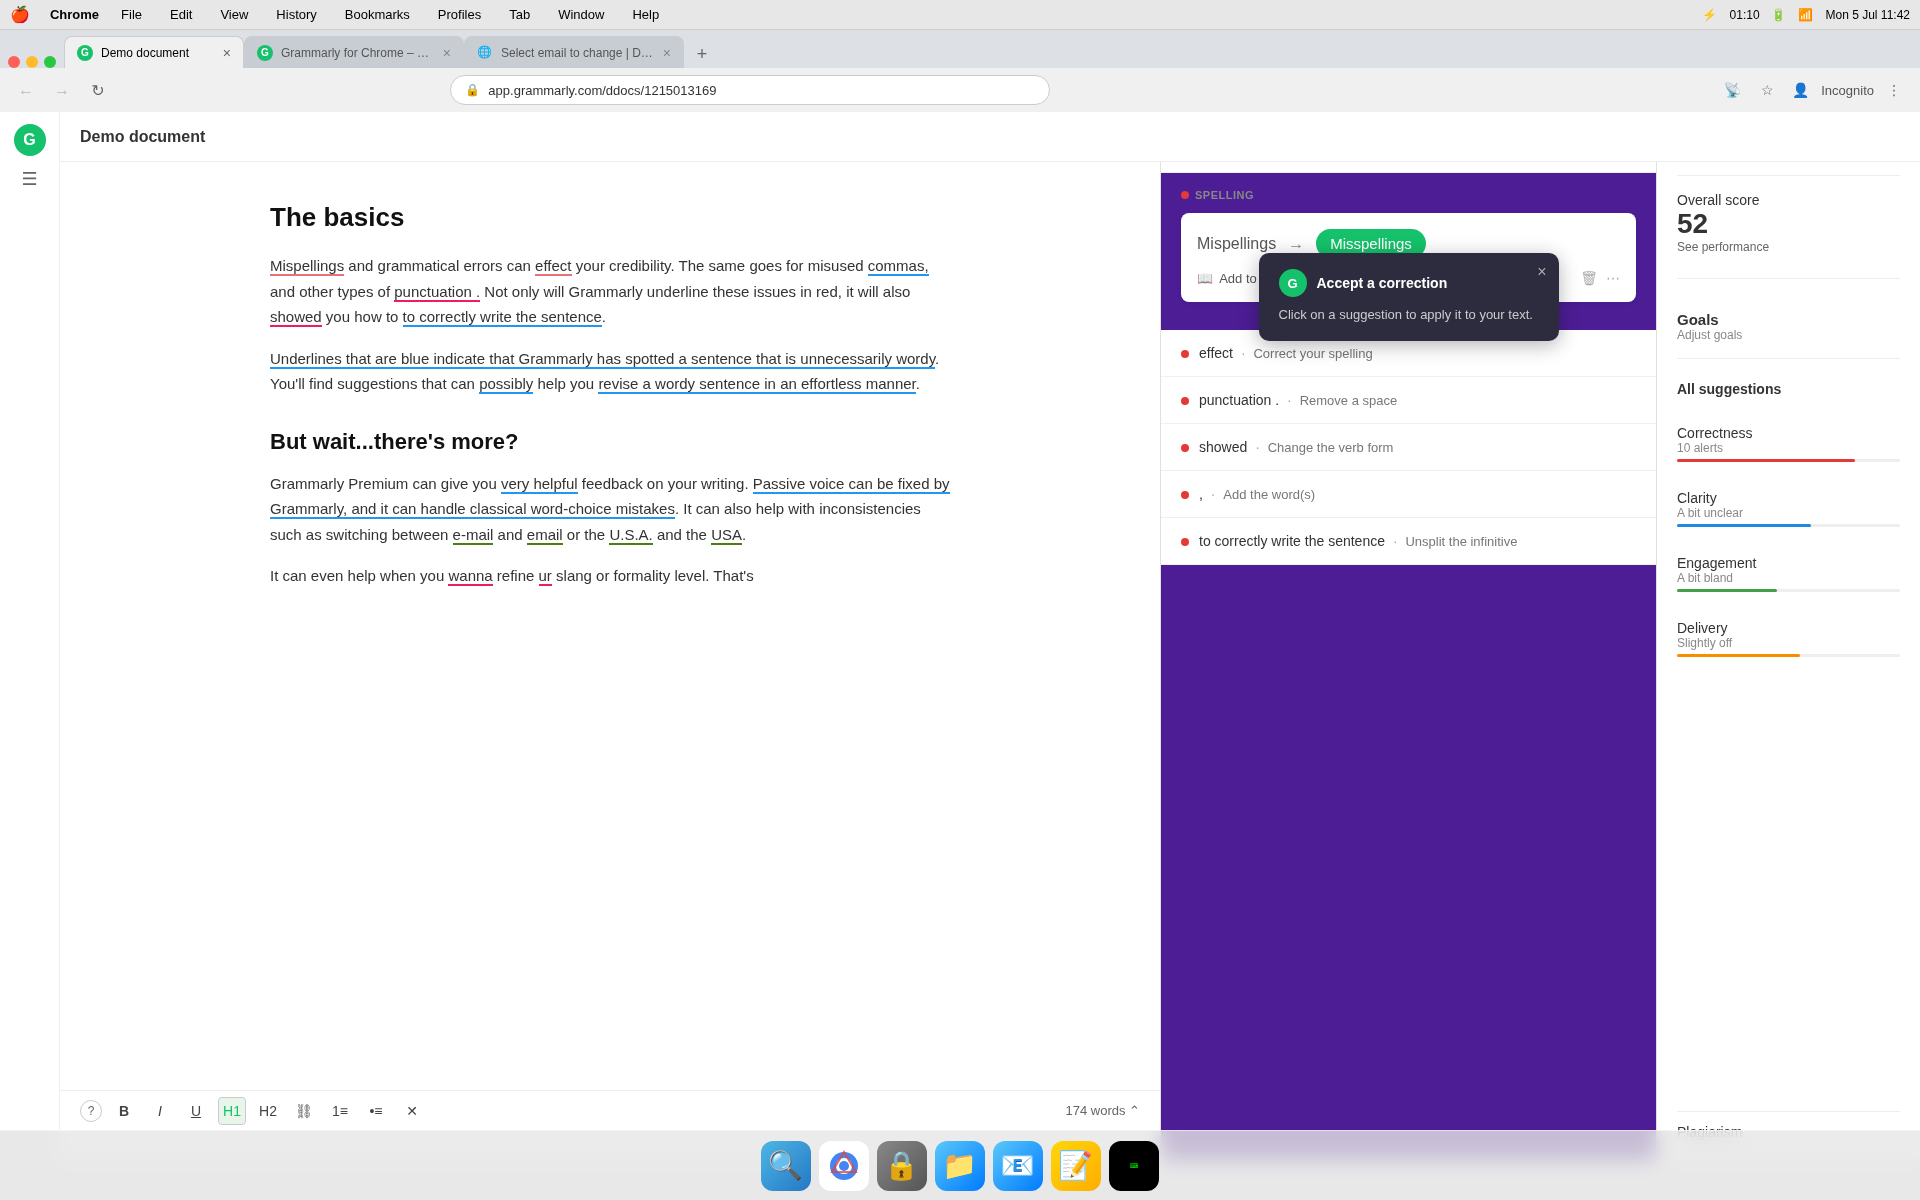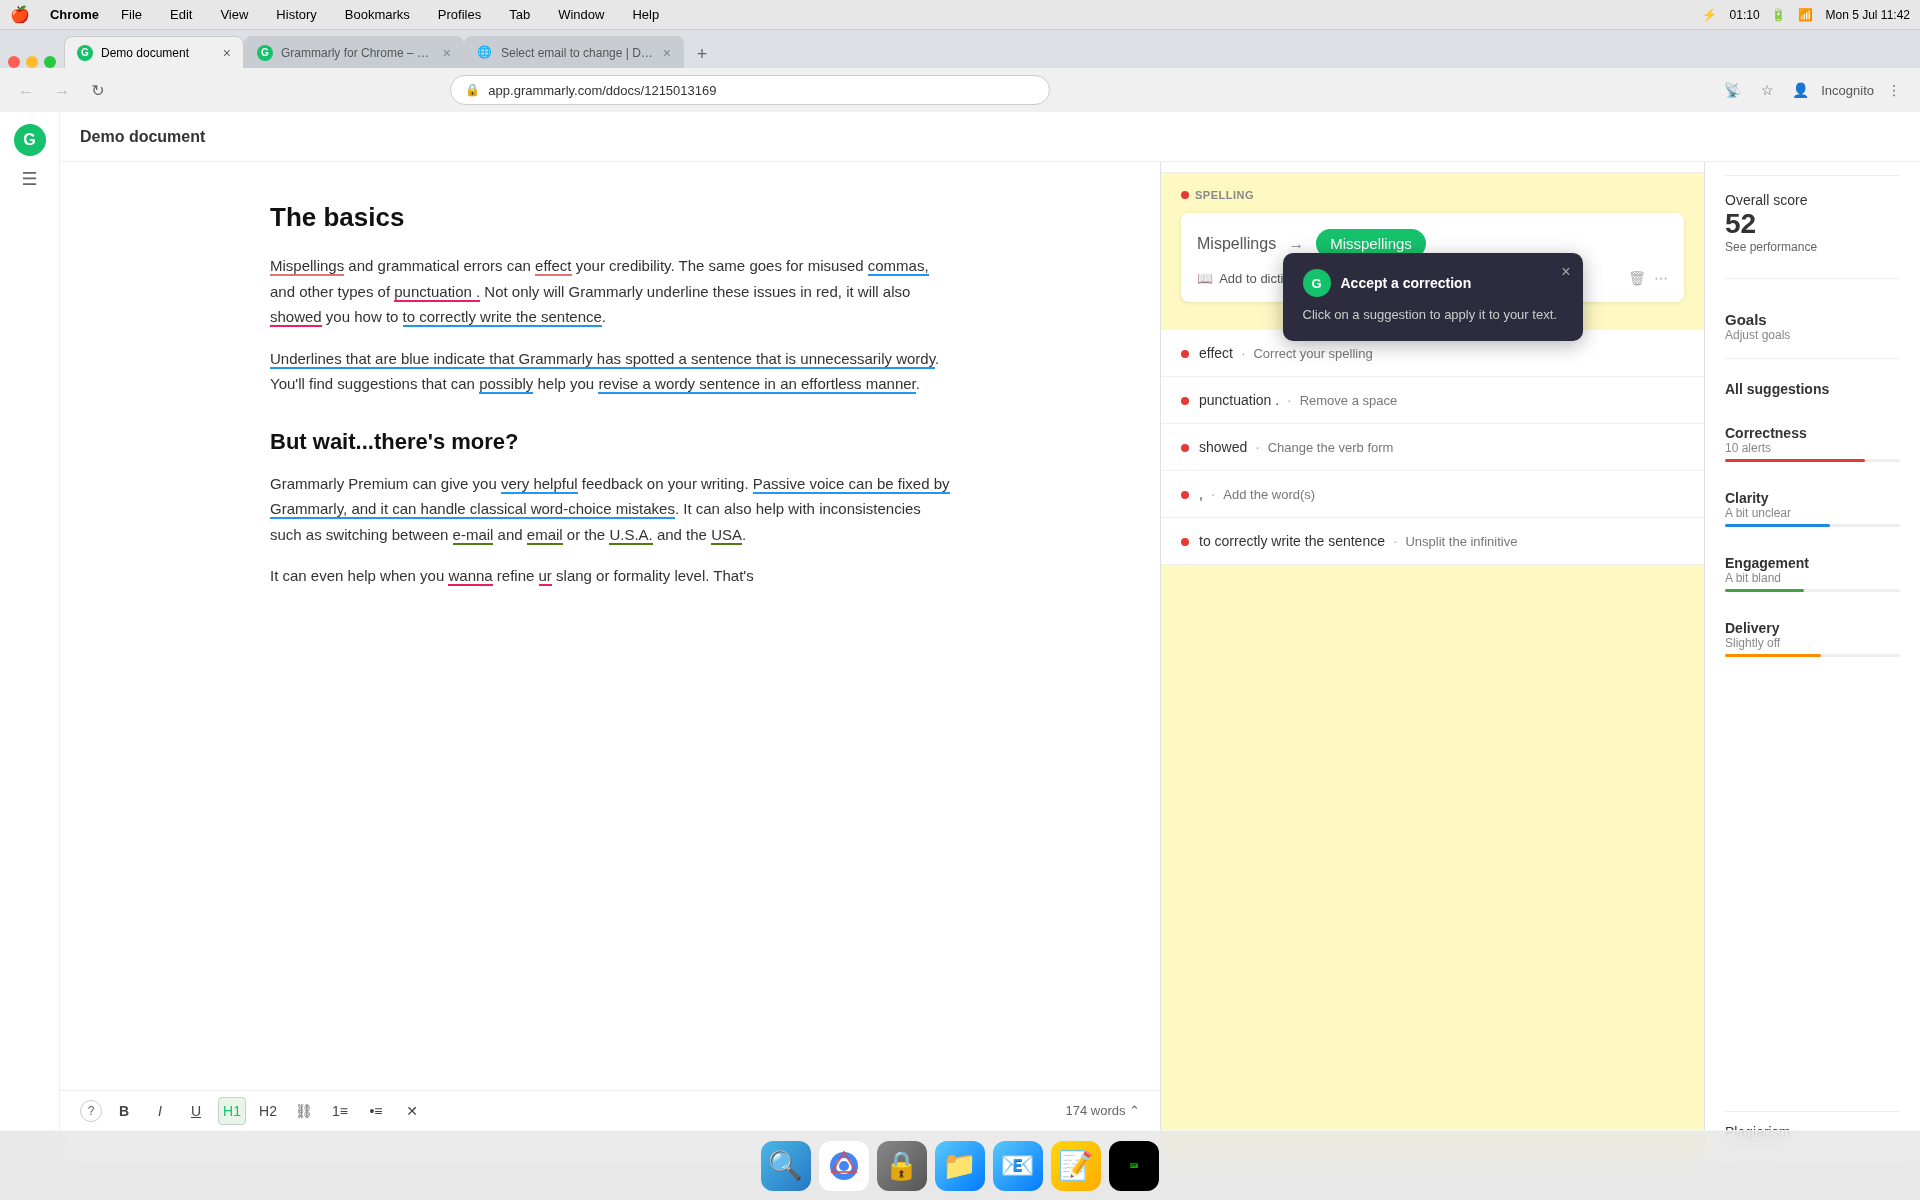--- a/index.html
+++ b/index.html
@@ -158,48 +158,48 @@
     .underline-blue { border-bottom: 2px solid #2196f3; cursor: pointer; }
     .underline-green { border-bottom: 2px solid #4d7c0f; cursor: pointer; }
 
     
     .grammarly-panel {
       position: fixed;
       top: 112px;
       right: 0;
       width: 760px;
       bottom: 40px;
-      background: #fef9c3;
+      background: #4c1d95;
       border-left: 1px solid #e0e0e0;
       display: flex;
     }
 
     
     .scores-sidebar {
-      width: 216px;
+      width: 264px;
       background: white;
       border-left: 1px solid #e0e0e0;
       padding: 20px;
       display: flex;
       flex-direction: column;
       gap: 16px;
     }
     .hide-assistant { display: flex; align-items: center; justify-content: space-between; margin-bottom: 8px; }
     .hide-assistant-label { font-size: 13px; color: #555; cursor: pointer; }
     .overall-score { margin-bottom: 8px; }
     .overall-score .label { font-size: 14px; color: #333; font-weight: 500; }
     .overall-score .score { font-size: 28px; font-weight: 700; color: #333; }
     .see-performance { font-size: 12px; color: #666; cursor: pointer; }
     .score-divider { height: 1px; background: #eee; }
     .goals-section { cursor: pointer; margin-top: 16px; }
     .goals-title { font-size: 15px; font-weight: 600; color: #333; }
     .goals-sub { font-size: 12px; color: #888; cursor: pointer; }
     .nav-item { cursor: pointer; padding: 6px 0; }
     .nav-item.active .nav-title { color: #333; font-weight: 700; }
-    .nav-title { font-size: 14px; font-weight: 700; color: #333; }
+    .nav-title { font-size: 14px; font-weight: 400; color: #333; }
     .nav-sub { font-size: 12px; color: #888; }
     .score-bar-container { height: 3px; background: #eee; border-radius: 2px; margin-top: 4px; }
     .score-bar { height: 3px; border-radius: 2px; }
     .bar-red { background: #e53935; width: 80%; }
     .bar-blue { background: #1e88e5; width: 60%; }
     .bar-green { background: #43a047; width: 45%; }
     .bar-yellow { background: #fb8c00; width: 55%; }
 
     .plagiarism-section { margin-top: auto; cursor: pointer; }
     .plagiarism-title { font-size: 14px; color: #333; font-weight: 500; }

